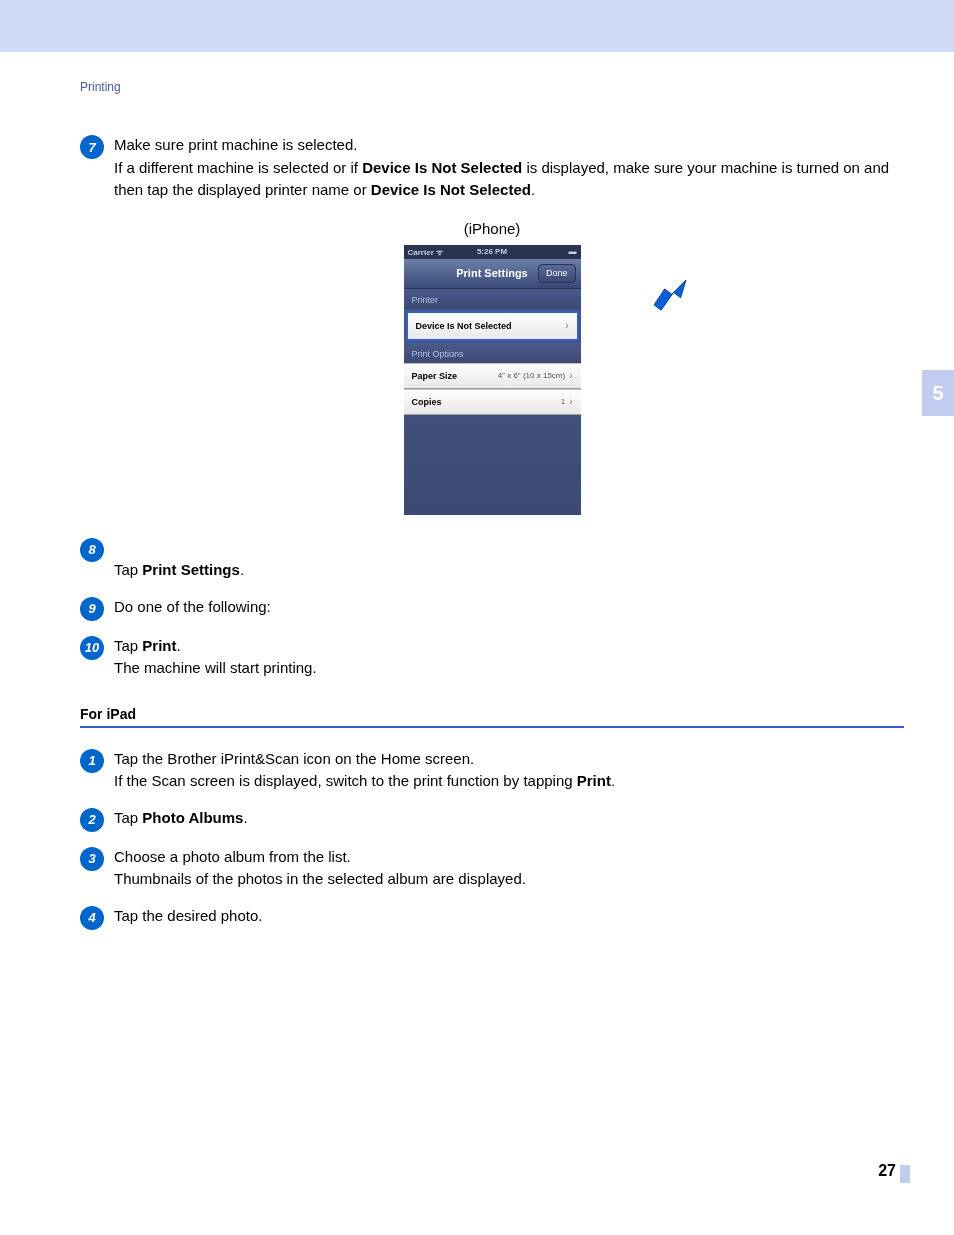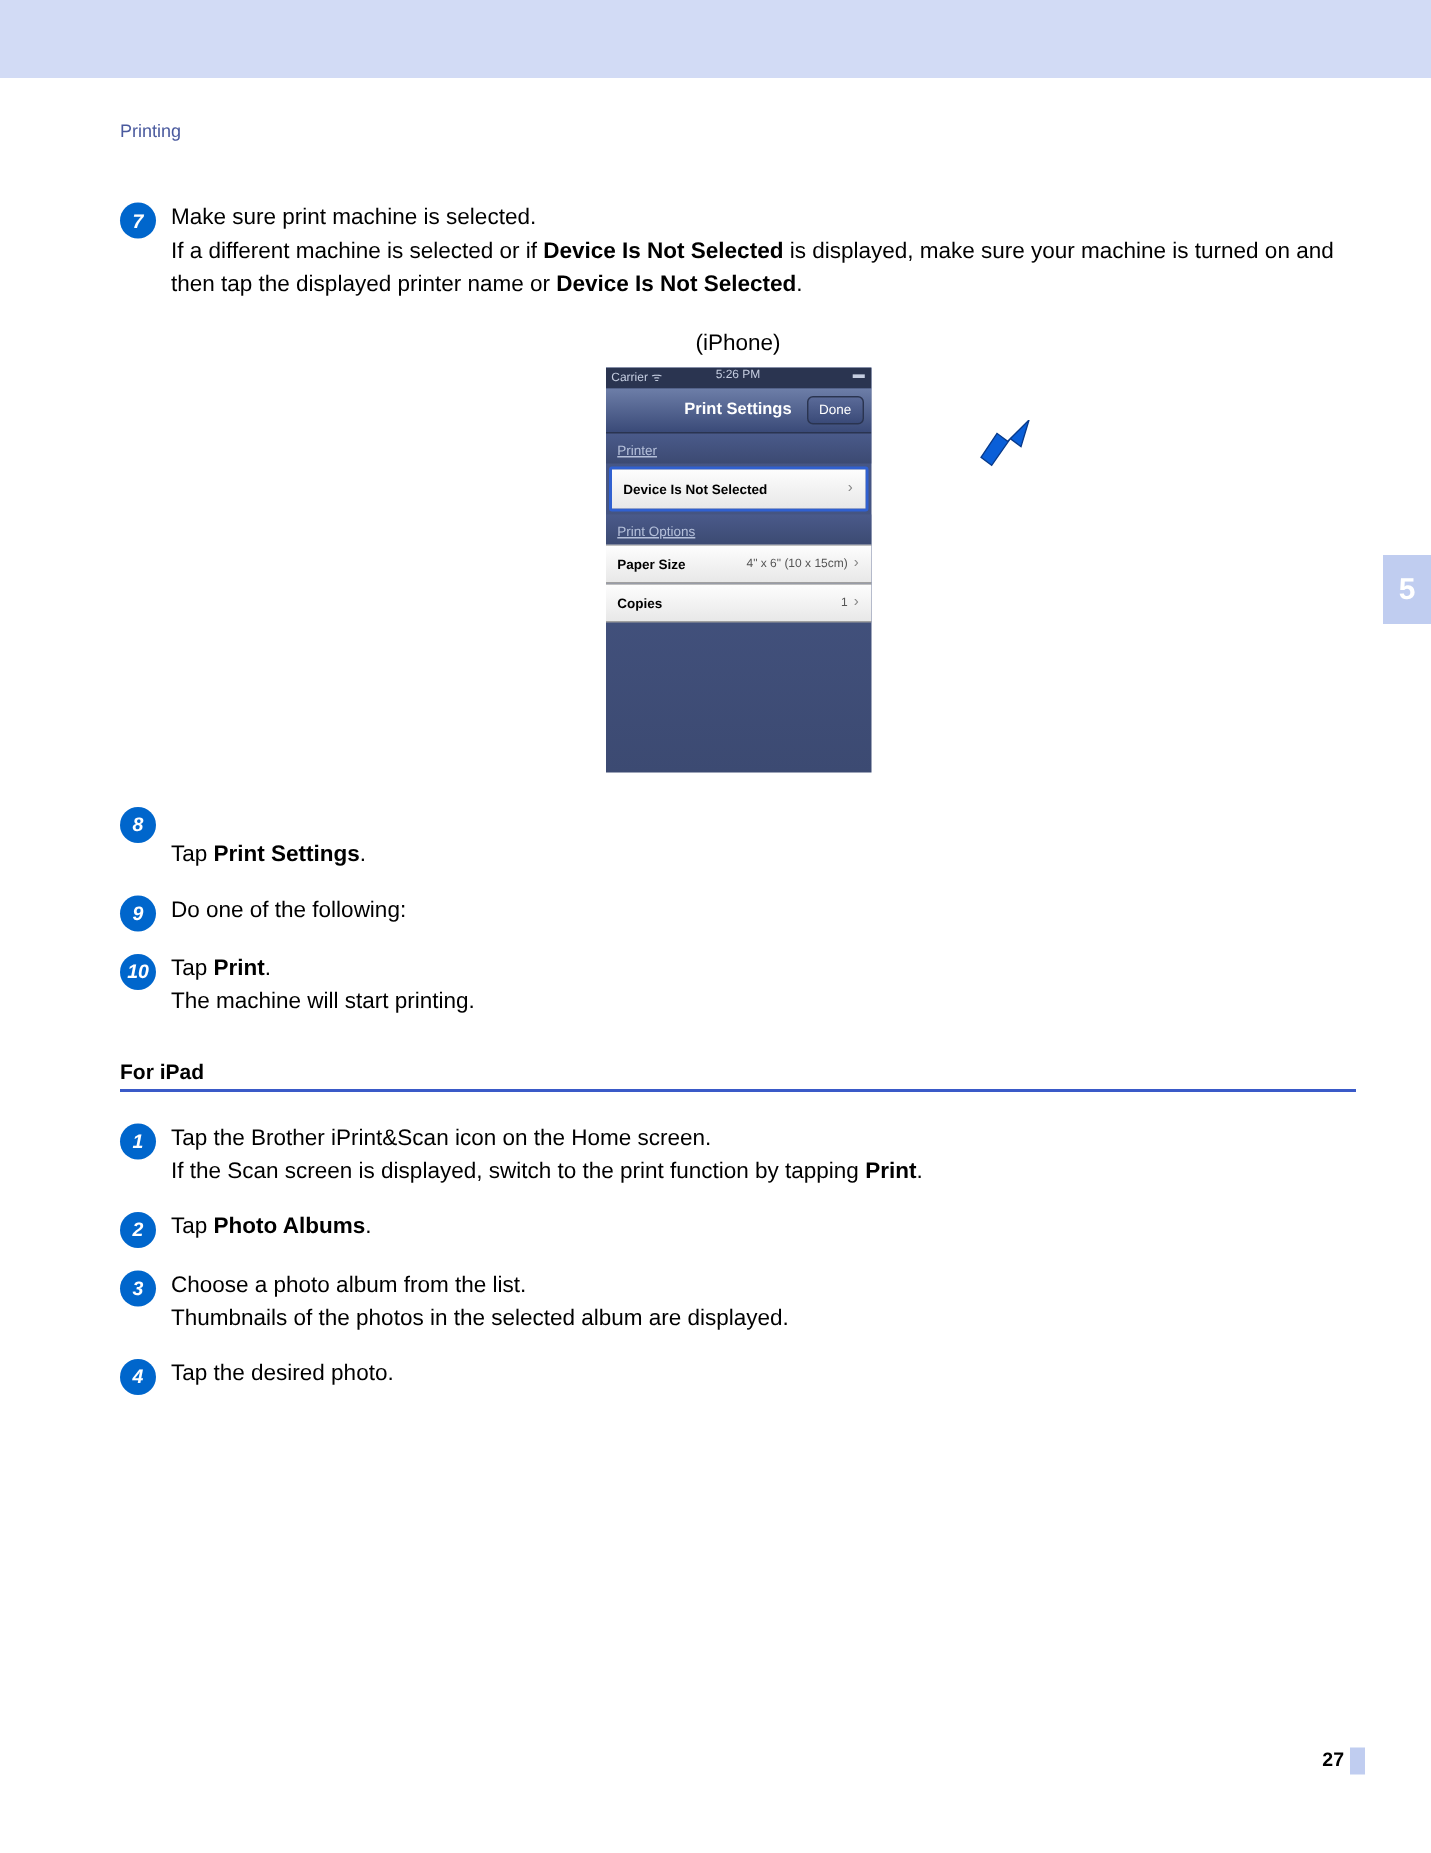--- a/index.html
+++ b/index.html
@@ -70,26 +70,27 @@
       height: 270px;
       background: linear-gradient(#4a5a8a, #3c4a72);
       position: relative;
       font-family: Arial, sans-serif;
       color: #fff;
       overflow: hidden;
     }
     .statusbar {
       height: 14px;
       display: flex;
-      align-items: flex-start;
+      align-items: center;
       justify-content: space-between;
       padding: 0 4px;
       font-size: 8px;
       color: #c5cde0;
       background: #2a3450;
+      font-weight: bold;
     }
     .statusbar .center { position: absolute; left: 50%; transform: translateX(-50%); }
     .navbar {
       height: 30px;
       background: linear-gradient(#6d7ea8, #3a4a78);
       display: flex;
       align-items: center;
       justify-content: center;
       position: relative;
       border-bottom: 1px solid #2a3450;
@@ -107,21 +108,20 @@
       border-radius: 4px;
       display: flex;
       align-items: center;
     }
     .section-header {
       height: 20px;
       font-size: 9px;
       color: #b5c0da;
       padding: 6px 8px 0 8px;
       background: linear-gradient(#4a5a8a, #3c4a72);
-      text-decoration: underline;
     }
     .row {
       height: 26px;
       background: linear-gradient(#fdfdfd, #e8e8e8);
       display: flex;
       align-items: center;
       justify-content: space-between;
       padding: 0 8px;
       font-size: 9px;
       color: #000;
@@ -200,21 +200,21 @@
       font-size: 20px;
       font-weight: bold;
       display: flex;
       align-items: center;
       justify-content: center;
     }
     .page-num {
       position: absolute;
       bottom: 55px;
       right: 58px;
-      font-size: 13px;
+      font-size: 16px;
       font-weight: bold;
     }
     .corner-tab {
       position: absolute;
       bottom: 52px;
       right: 44px;
       width: 10px;
       height: 18px;
       background: #c0cdf0;
     }

